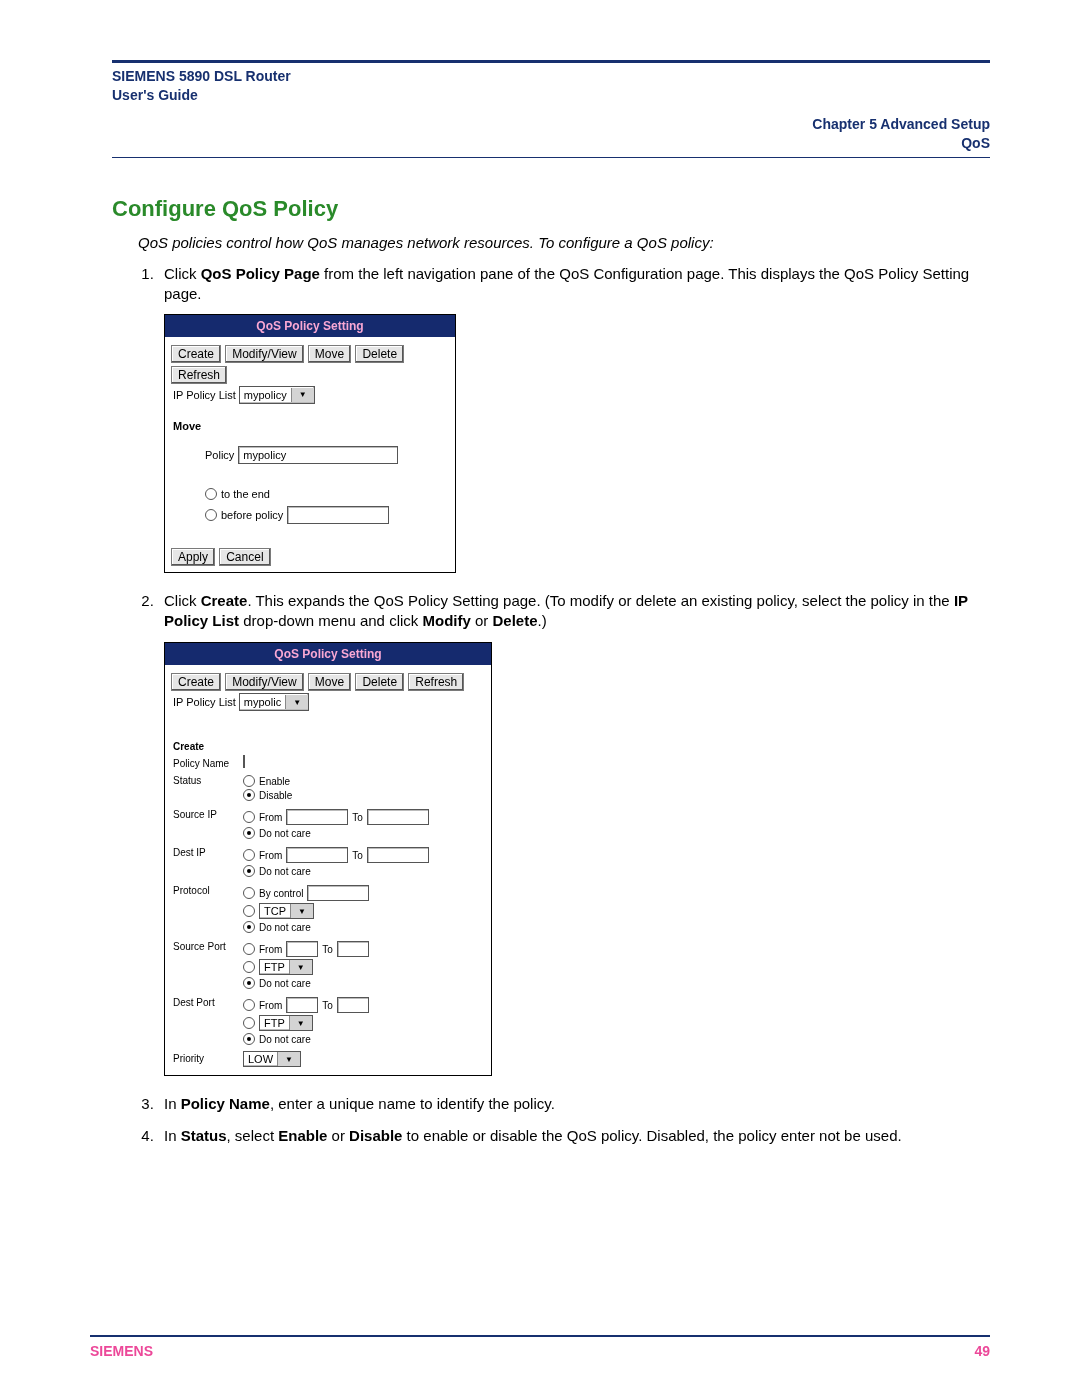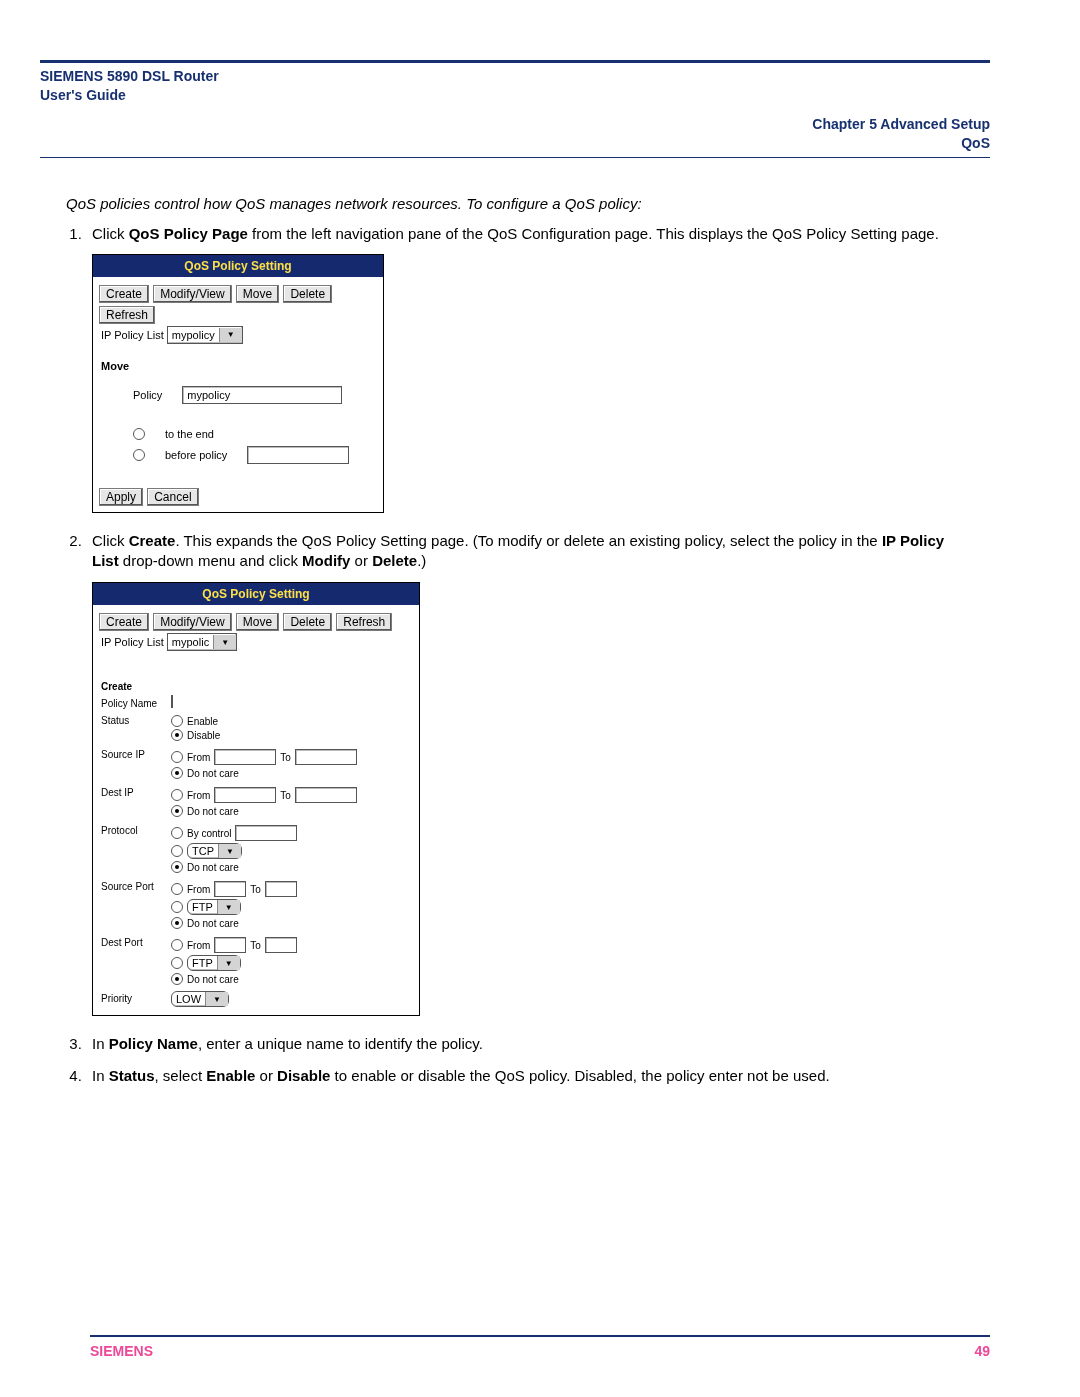--- a/index.html
+++ b/index.html
@@ -1,57 +1,57 @@
 <!DOCTYPE html>
 <html><head>
 <meta charset="utf-8">
 <style>
   html, body { margin:0; padding:0; }
   body { background:#fff; width:1080px; font-family:Arial,Helvetica,sans-serif; color:#000; font-size:15px; line-height:1.35; }
-  .page { padding:60px 90px 40px 40px; position:relative; min-height:1397px; box-sizing:border-box; }
+  .page { padding:60px 90px 40px 112px; position:relative; min-height:1397px; box-sizing:border-box; }
   .hr-top { height:3px; background:#17306f; margin-bottom:4px; }
   .head-row { display:flex; }
   .head-left { color:#17306f; font-weight:bold; font-size:14px; }
   .head-right { color:#17306f; font-weight:bold; font-size:14px; text-align:right; margin-left:auto;margin-top:48px; }
   .hr-under { height:1px; background:#17306f; margin-top:4px; margin-bottom:36px; }
 
   h2.green { color:#2a8a2a; font-size:22px; font-weight:bold; margin:0 0 10px 0; }
   .intro, ol.steps { font-size:15px; }
   .intro { margin:0 0 10px 0; padding-left:26px;font-style:italic; }
   ol.steps { margin:0 16px 0 46px; padding:0; }
   ol.steps > li { margin:0 0 12px 0; padding-left:6px; }
   .bold { font-weight:bold; }
 
   
   .panel1 { width:290px; border:1px solid #000; margin:10px 0 18px 0; background:#fff; }
-  .panel-title { background:#152a6e; color:#fde047; text-align:center; font-weight:bold; font-size:12px; padding:3px 0; font-family:Arial; }
+  .panel-title { background:#152a6e; color:#f9a8d4; text-align:center; font-weight:bold; font-size:12px; padding:3px 0; font-family:Arial; }
   .btnrow { padding:6px 6px 2px 6px; }
   .wbtn { font:12px Arial; background:#e6e6e6; border:1px solid #7a7a7a; box-shadow:inset -1px -1px #555, inset 1px 1px #fff; padding:1px 6px; display:inline-block; cursor:default; }
   .ip-row { font:11px Arial; padding:0 8px 8px 8px; }
   .sel { font:11px Arial; border:1px solid #555; box-shadow:inset -1px -1px #bbb, inset 1px 1px #fff; background:#fff; display:inline-flex; align-items:center; padding:0; height:16px; }
   .sel span { padding:0 4px; }
   .dd-arrow { width:14px; height:14px; display:inline-flex; align-items:center; justify-content:center; background:#d4d4d4; border-left:1px solid #888; font-size:8px; }
   .section-label { font:11px Arial; font-weight:bold; padding:8px 8px 4px 8px; }
   .form-area1 { font:11px Arial; padding:4px 8px 10px 40px; }
   .tin { border:1px solid #555; background:#fff; height:16px; box-shadow:inset 1px 1px #bbb; }
   .tin.lg { width:150px; }
-  .radio1 { display:flex; align-items:center; gap:20px; margin:6px 0; }
+  .radio1 { display:flex; align-items:center; gap:4px; margin:6px 0; }
   .radioc { width:10px; height:10px; border:1px solid #555; border-radius:50%; background:#fff; display:inline-flex; align-items:center; justify-content:center; }
   .radioc.on::after { content:""; width:4px; height:4px; background:#000; border-radius:50%; }
   .btn-row-bottom { padding:6px; }
   
   
   .panel2 { width:326px; border:1px solid #000; margin:10px 0 18px 0; background:#fff; }
   .p2-row { display:flex; font:10px Arial; padding:2px 8px; align-items:flex-start; }
   .p2-lbl { width:70px; padding-top:2px; }
   .p2-field { flex:1; }
   .p2-sub { display:flex; align-items:center; gap:4px; margin:2px 0; font:10px Arial; }
   .tin.sm { width:60px; height:14px; }
   .tin.md { width:150px; height:14px; }
-  .sel.sm { height:14px;border-radius:6px; }
+  .sel.sm { height:14px; }
 
   .footer-hr { position:absolute; left:90px; right:90px; bottom:60px; height:2px; background:#17306f; }
   .footer-row { position:absolute; left:90px; right:90px; bottom:36px; display:flex; font-size:14px; font-weight:bold; color:#ec4899; }
   .footer-row .pno { margin-left:auto; }
 </style>
 </head>
 <body>
 
 <div class="page">
 
@@ -61,20 +61,21 @@
       <span>SIEMENS 5890 DSL Router</span><br>
       <span>User's Guide</span>
     </div>
     <div class="head-right">
       <span>Chapter 5  Advanced Setup</span><br>
       <span>QoS</span>
     </div>
   </div>
   <div class="hr-under"></div>
 
+  <h2 class="green">Configure QoS Policy</h2>
   <p class="intro">QoS policies control how QoS manages network resources. To configure a QoS policy:</p>
 
   <ol class="steps">
 
     <li>
       <span>Click </span><span class="bold">QoS Policy Page</span><span> from the left navigation pane of the QoS Configuration page. This displays the QoS Policy Setting page.</span>
 
       
       <div class="panel1">
         <div class="panel-title">QoS Policy Setting</div>

